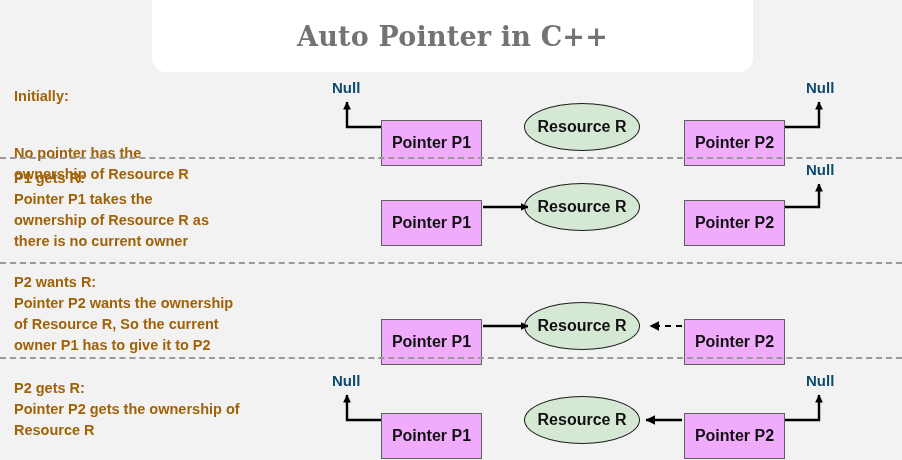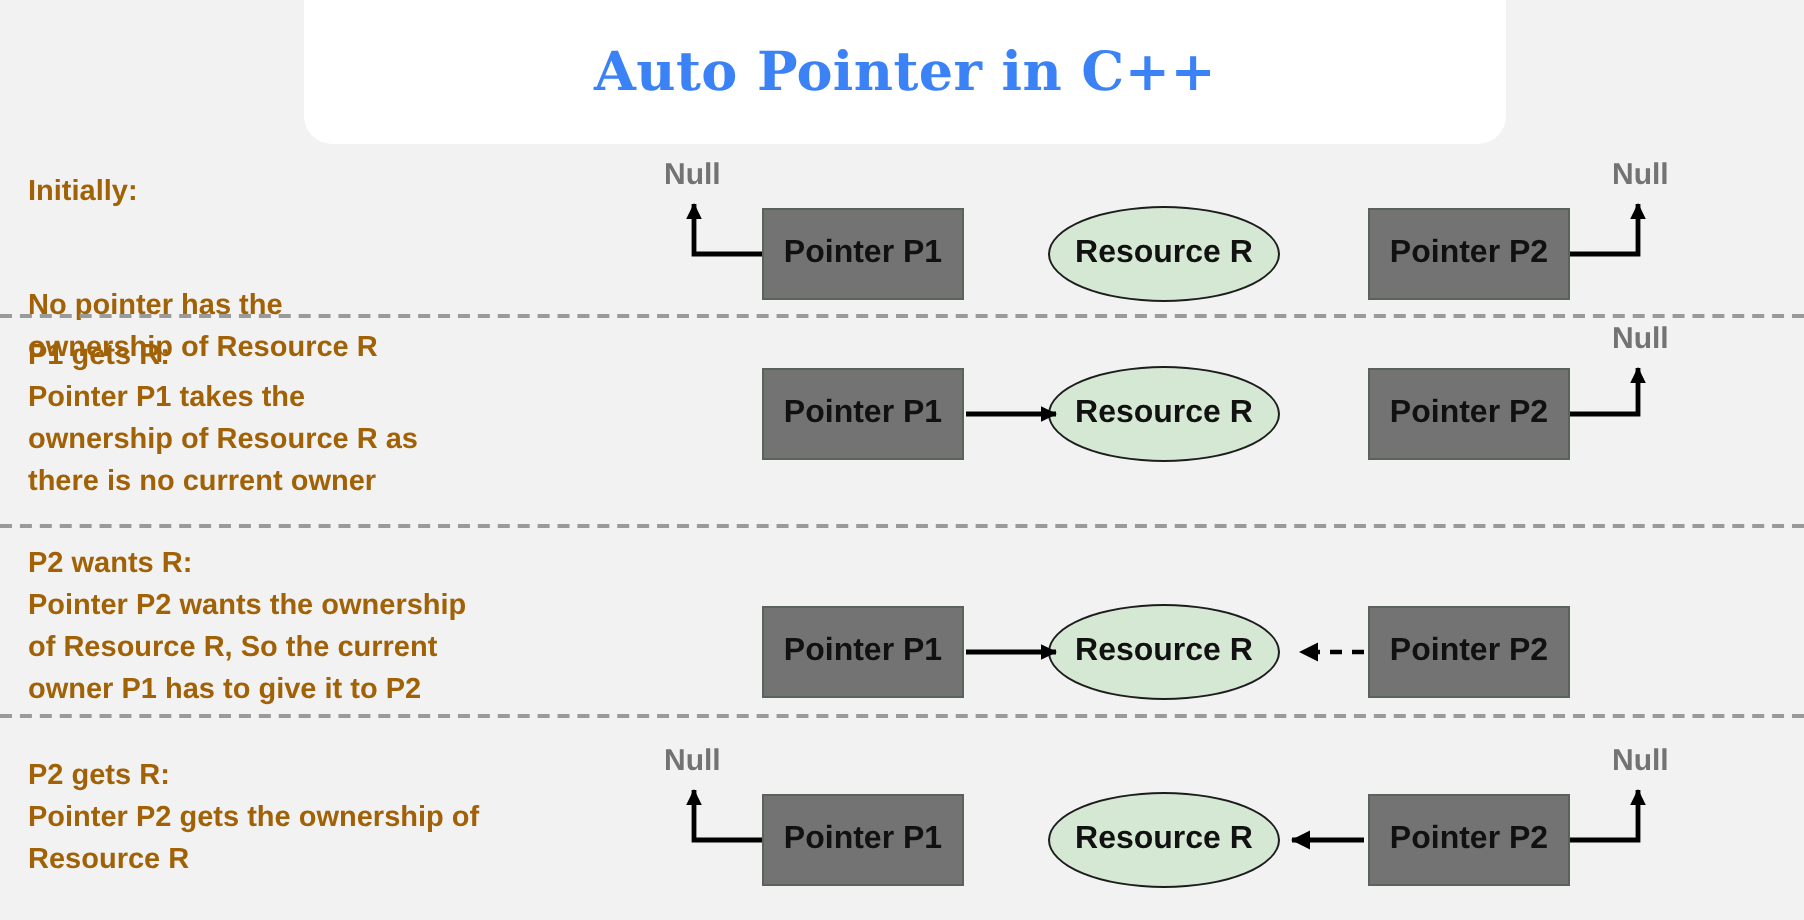--- a/index.html
+++ b/index.html
@@ -26,21 +26,21 @@
     border-bottom-left-radius: 14px;
     border-bottom-right-radius: 14px;
     display: flex;
     align-items: center;
     justify-content: center;
     box-sizing: border-box;
   }
   #title-card .title-text {
     font-size: 27px;
     font-weight: bold;
-    color: #3b82f6;
+    color: #737373;
     letter-spacing: 0.2px;
     font-family: "DejaVu Serif", serif;
   }
 
   
   .row {
     position: absolute;
     left: 0;
     width: 902px;
     box-sizing: border-box;
@@ -66,52 +66,53 @@
   
   .dg {
     position: absolute;
     left: 0;
     top: 0;
     width: 902px;
     height: 100%;
   }
   .pbox {
     position: absolute;
-    background: #737373;
+    background: #f0abfc;
     border: 1.5px solid #59635a;
     box-sizing: border-box;
     display: flex;
     align-items: center;
     justify-content: center;
     font-size: 16px;
     font-weight: bold;
     color: #111111;
     width: 101px;
     height: 46px;
+    margin-top: 16px;
   }
   .rell {
     position: absolute;
     background: #d5e8d4;
     border: 1.6px solid #1d1d1d;
     border-radius: 50%;
     box-sizing: border-box;
     display: flex;
     align-items: center;
     justify-content: center;
     font-size: 16px;
     font-weight: bold;
     color: #111111;
     width: 116px;
     height: 48px;
   }
   .nulllbl {
     position: absolute;
     font-size: 15px;
     font-weight: bold;
-    color: #737373;
+    color: #0c4a6e;
   }
   svg.connectors {
     position: absolute;
     left: 0;
     top: 0;
     width: 902px;
     height: 100%;
     overflow: visible;
     pointer-events: none;
   }

